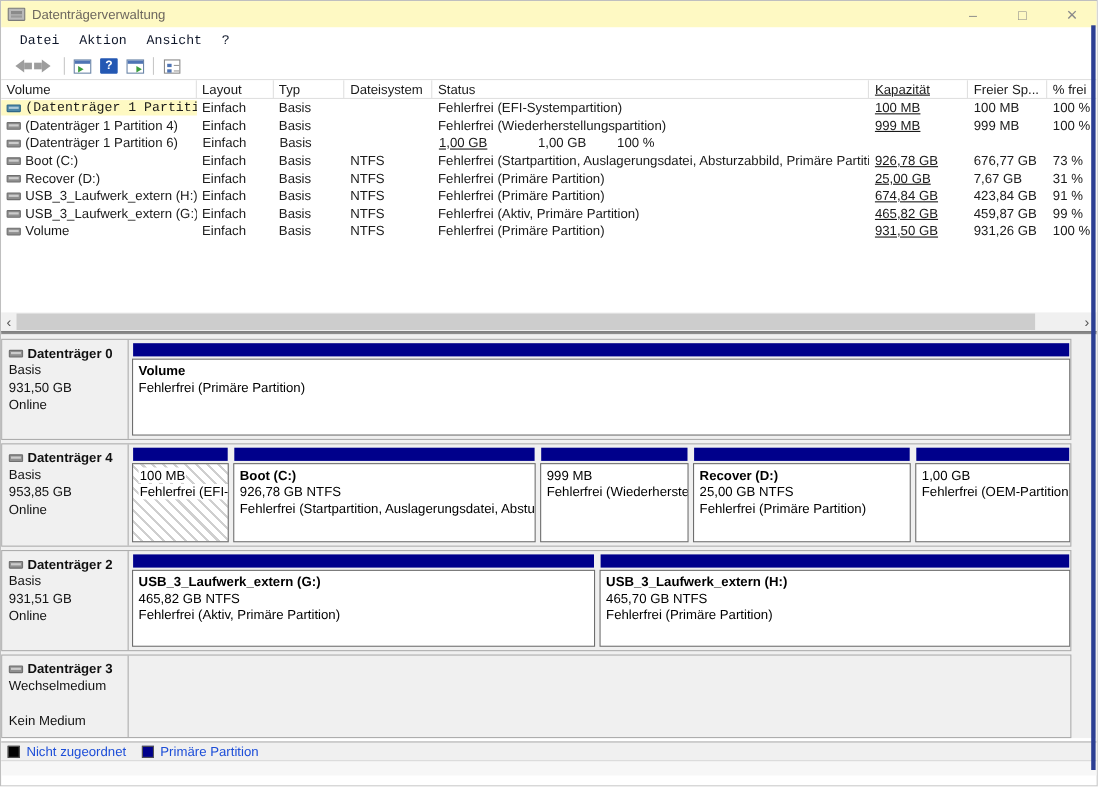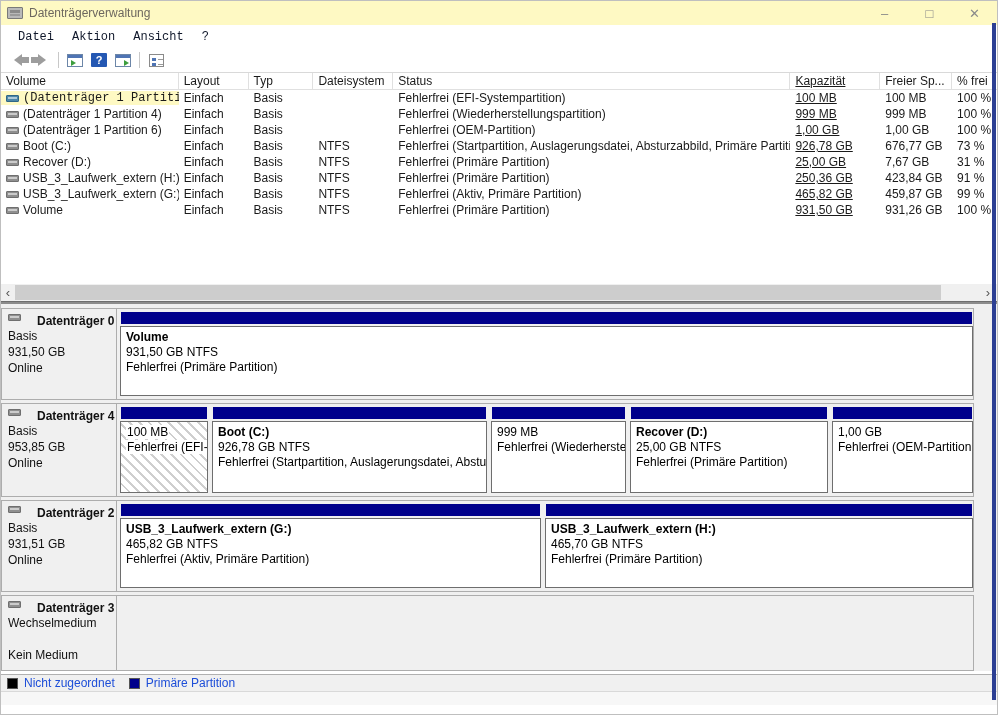--- a/index.html
+++ b/index.html
@@ -56,21 +56,21 @@
   .hs-arrow.l { left:0; }
   .hs-arrow.r { right:2px; }
   .hs-thumb { position:absolute; left:14px; top:1px; width:926px; height:15px; background:#cdcdcd; }
 
   .splitter { height:3px; background:#8c8c8c; border-top:1px solid #6e6e6e; }
 
   
   .graphic { background:#f0f0f0; padding-top:4px; }
   .disk-row { width:973px; margin:0 0 3px 0; border:1px solid #adadad; background:#f0f0f0; display:flex; }
   .disk-label { width:115px; flex:0 0 115px; border-right:1px solid #adadad; padding:5px 4px 0 6px; }
-  .disk-label .name-line { display:flex; align-items:flex-start; gap:16px; font-size:12px; font-weight:bold; color:#111; white-space:nowrap; }
+  .disk-label .name-line { display:flex; align-items:center; gap:4px; font-size:12px; font-weight:bold; color:#111; white-space:nowrap; }
   .disk-label .info { font-size:12px; color:#111; line-height:15px; margin-top:1px; white-space:nowrap; }
   .part-area { flex:1; display:flex; gap:4px; padding:2px 0 3px 3px; }
   .part-block { display:flex; flex-direction:column; }
   .part-bar { height:12px; background:#00008b; margin:1px 1px 2px 1px; }
   .part-body { flex:1; background:#fff; border:1px solid #6e6e6e; padding:3px 5px 0 5px; overflow:hidden; }
   .part-body .l1 { font-size:12px; font-weight:bold; line-height:15px; white-space:nowrap; }
   .part-body .l2, .part-body .l3 { font-size:12px; line-height:15px; white-space:nowrap; }
   .part-body.hatched { background:repeating-linear-gradient(45deg,#ffffff 0 5px,#cfcfcf 5px 7px); }
   .part-body.hatched span { background:#fff; padding:0 1px; }
 
@@ -171,21 +171,20 @@
           <div class="cell c7">100 %</div>
         </div>
         <div class="lrow">
           <div class="cell vol-cell c0">
             <span class="disk-glyph"></span>
             <span>(Datenträger 1 Partition 6)</span>
           </div>
           <div class="cell c1">Einfach</div>
           <div class="cell c2">Basis</div>
           <div class="cell c3"></div>
-          <div class="cell c4">Fehlerfrei (OEM-Partition)</div>
           <div class="cell c5">1,00 GB</div>
           <div class="cell c6">1,00 GB</div>
           <div class="cell c7">100 %</div>
         </div>
         <div class="lrow">
           <div class="cell vol-cell c0">
             <span class="disk-glyph"></span>
             <span>Boot (C:)</span>
           </div>
           <div class="cell c1">Einfach</div>
@@ -211,21 +210,21 @@
         </div>
         <div class="lrow">
           <div class="cell vol-cell c0">
             <span class="disk-glyph"></span>
             <span>USB_3_Laufwerk_extern  (H:)</span>
           </div>
           <div class="cell c1">Einfach</div>
           <div class="cell c2">Basis</div>
           <div class="cell c3">NTFS</div>
           <div class="cell c4">Fehlerfrei (Primäre Partition)</div>
-          <div class="cell c5">250,36 GB</div>
+          <div class="cell c5">674,84 GB</div>
           <div class="cell c6">423,84 GB</div>
           <div class="cell c7">91 %</div>
         </div>
         <div class="lrow">
           <div class="cell vol-cell c0">
             <span class="disk-glyph"></span>
             <span>USB_3_Laufwerk_extern (G:)</span>
           </div>
           <div class="cell c1">Einfach</div>
           <div class="cell c2">Basis</div>
@@ -270,21 +269,20 @@
           </div>
           <div class="info">Basis</div>
           <div class="info">931,50 GB</div>
           <div class="info">Online</div>
         </div>
         <div class="part-area">
           <div class="part-block" style="width: 853px; flex: 0 0 853px;">
             <div class="part-bar" style="background: rgb(0, 0, 139);"></div>
             <div class="part-body">
               <div class="l1"><span>Volume</span></div>
-              <div class="l2"><span>931,50 GB NTFS</span></div>
               <div class="l3"><span>Fehlerfrei (Primäre Partition)</span></div>
             </div>
           </div>
         </div>
       </div>
       <div class="disk-row" style="height: 94px;">
         <div class="disk-label">
           <div class="name-line">
             <span class="disk-glyph"></span>
             <span>Datenträger 4</span>

